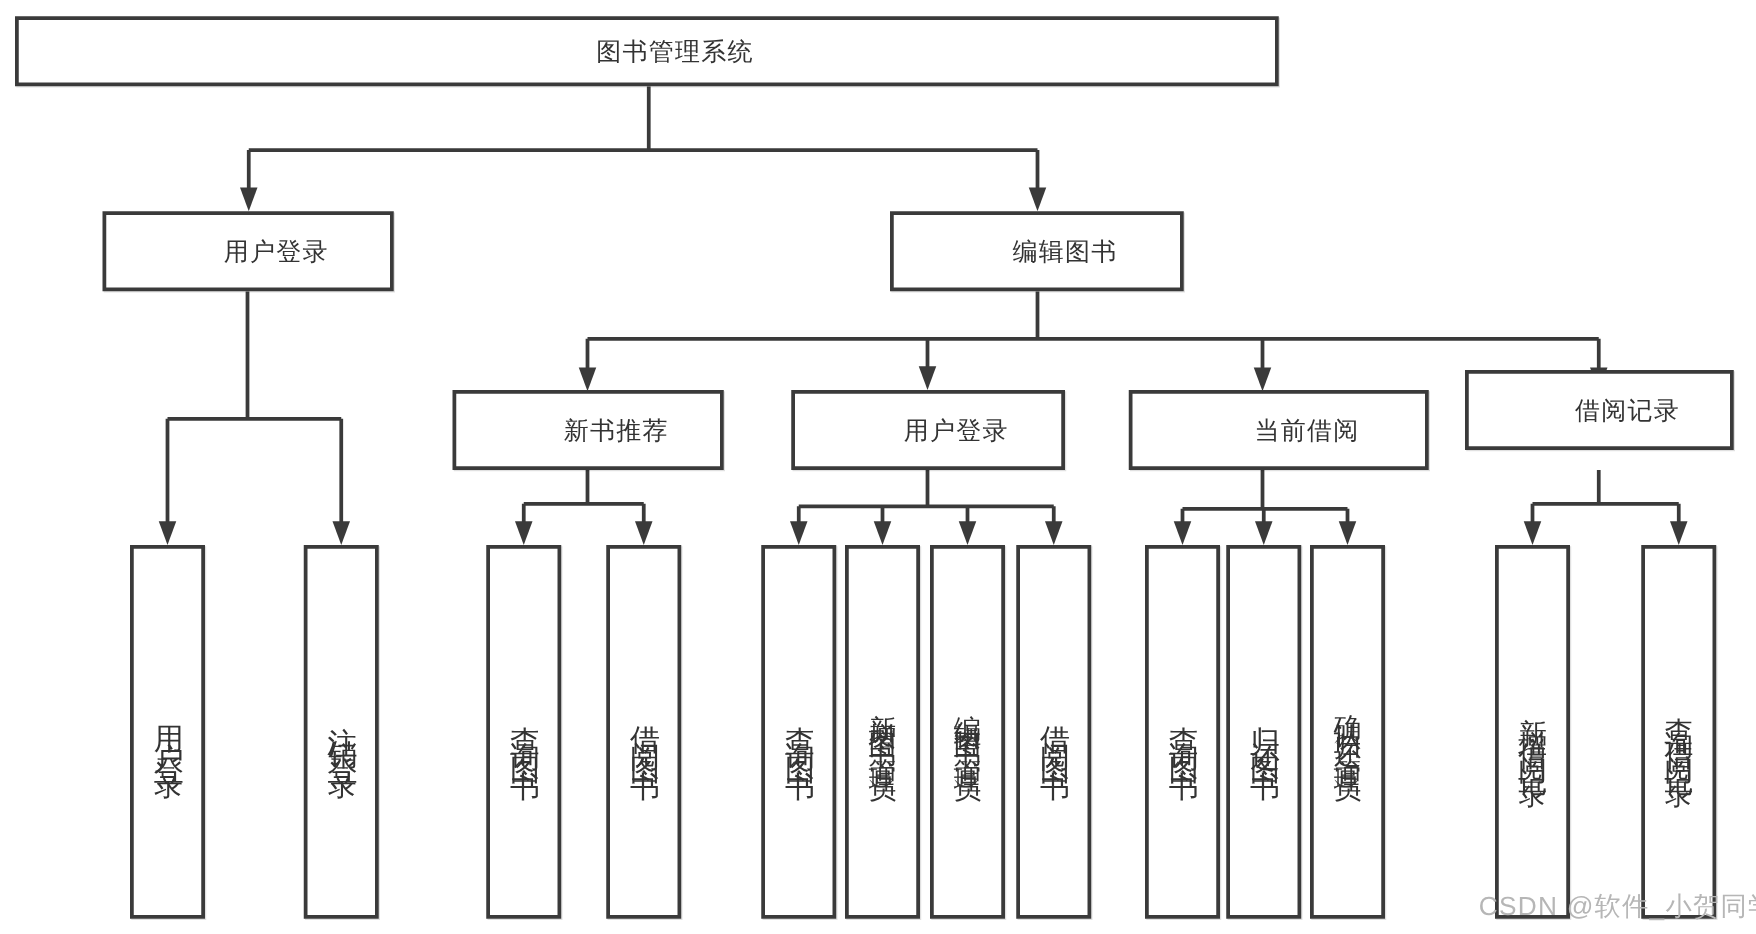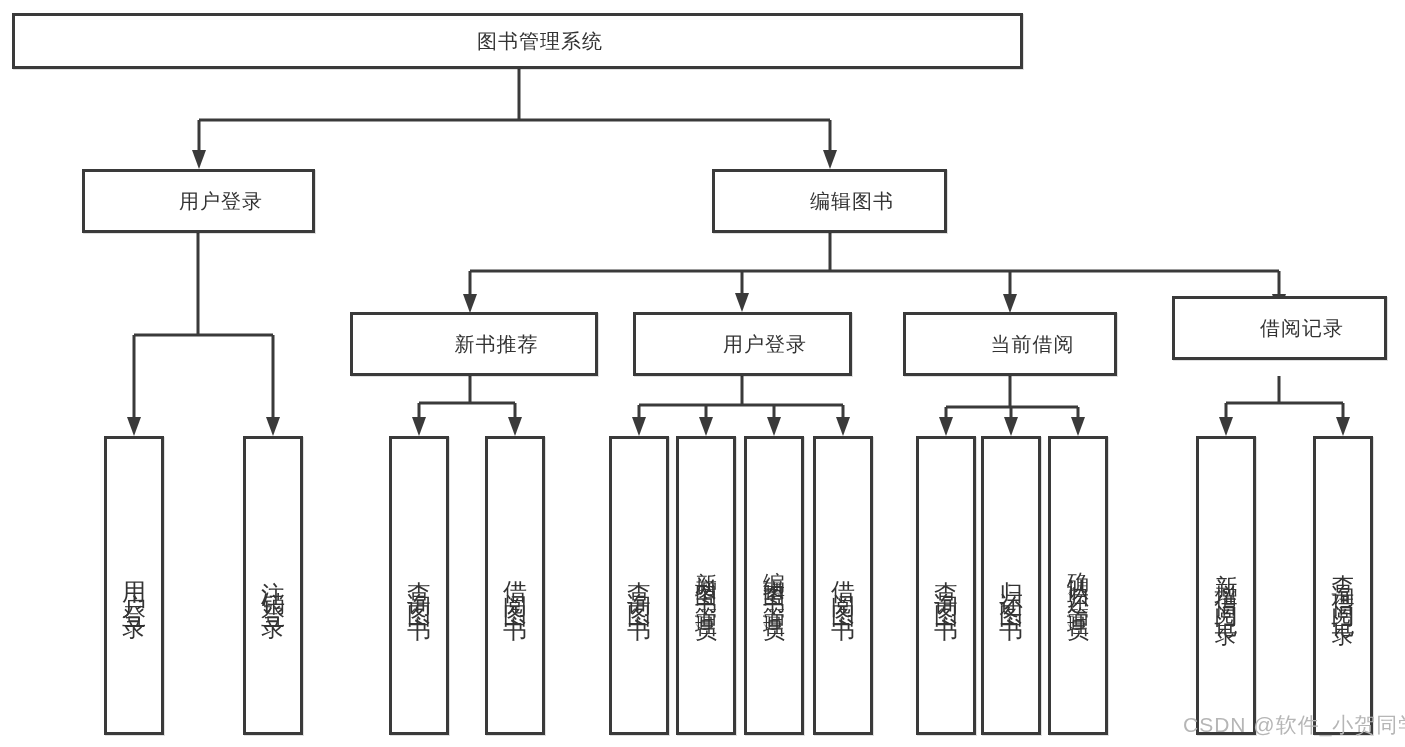--- a/index.html
+++ b/index.html
@@ -91,27 +91,27 @@
     <span>图书管理系统</span>
   </div>
 
   <div class="node h-node" style="left:82px;top:169px;width:233px;height:64px;">
     <span>用户登录</span>
   </div>
   <div class="node h-node" style="left:712px;top:169px;width:235px;height:64px;">
     <span>编辑图书</span>
   </div>
 
-  <div class="node h-node" style="left:350px;top:312px;width:248px;height:64px;">
+  <div class="node h-node" style="left:362px;top:312px;width:217px;height:64px;">
     <span>新书推荐</span>
   </div>
   <div class="node h-node" style="left:633px;top:312px;width:219px;height:64px;">
     <span>用户登录</span>
   </div>
-  <div class="node h-node" style="left:903px;top:312px;width:214px;height:64px;">
+  <div class="node h-node" style="left:903px;top:312px;width:240px;height:64px;">
     <span>当前借阅</span>
   </div>
   <div class="node h-node" style="left:1172px;top:296px;width:215px;height:64px;">
     <span>借阅记录</span>
   </div>
 
   <div class="node v-node" style="left:104px;top:436px;width:60px;height:299px;">
     <span class="vtext">用户登录</span>
   </div>
   <div class="node v-node" style="left:243px;top:436px;width:60px;height:299px;">

